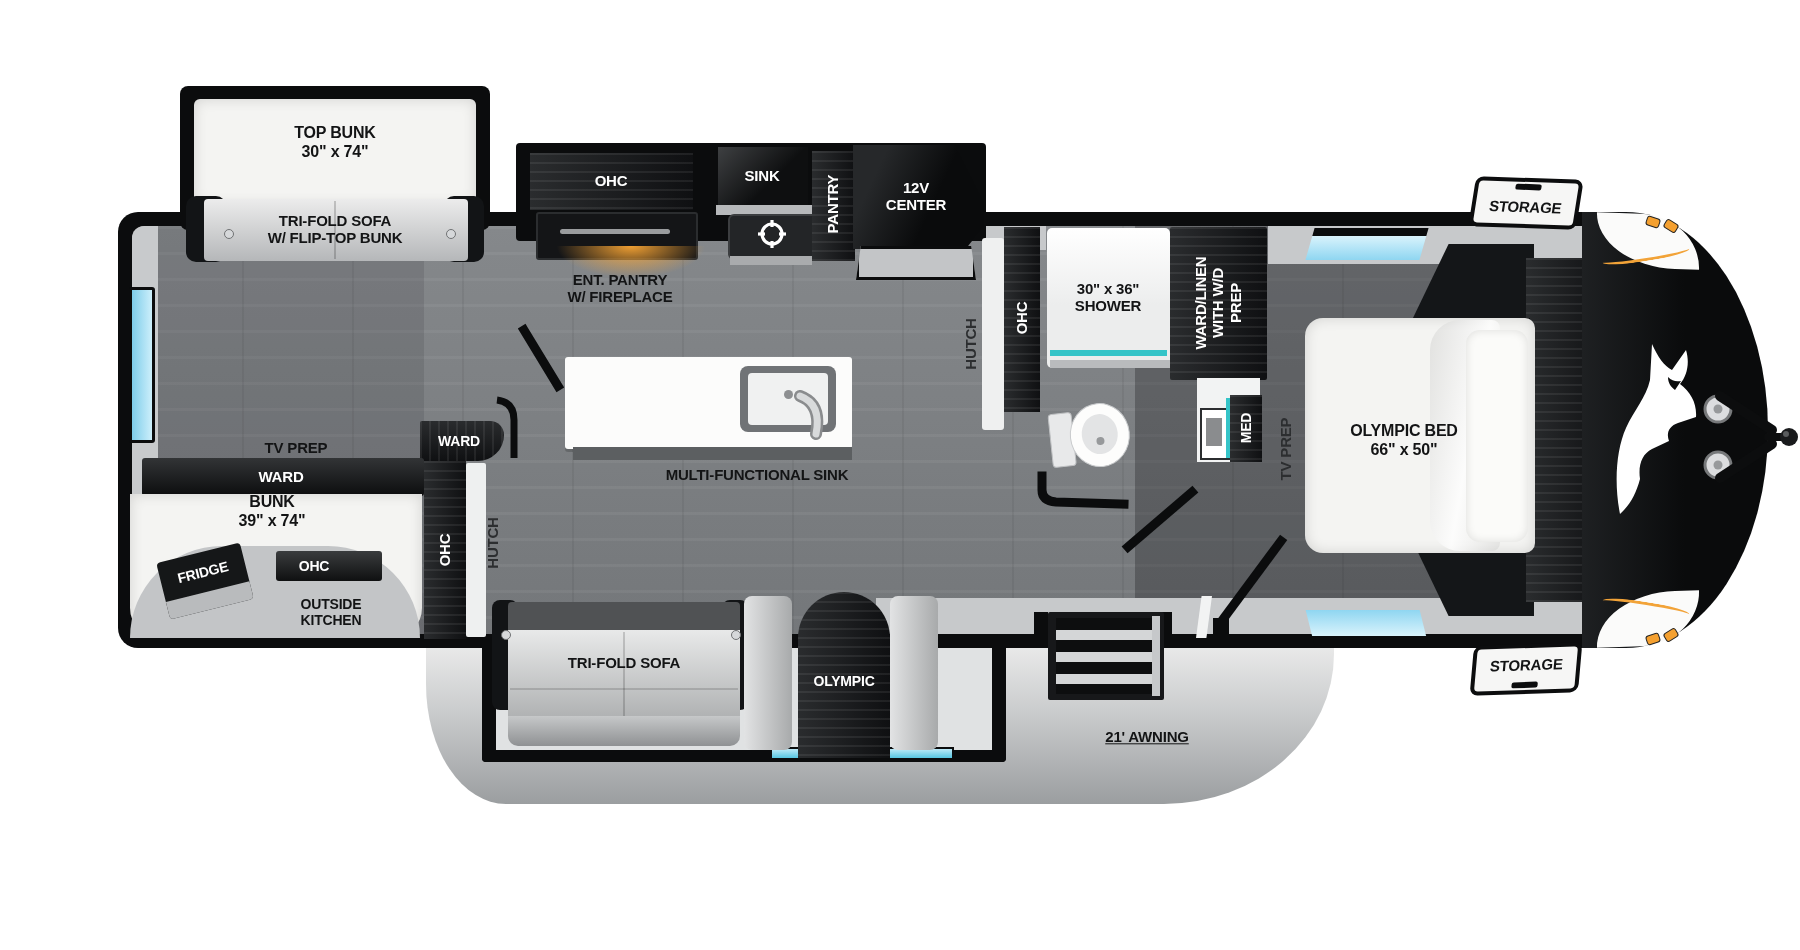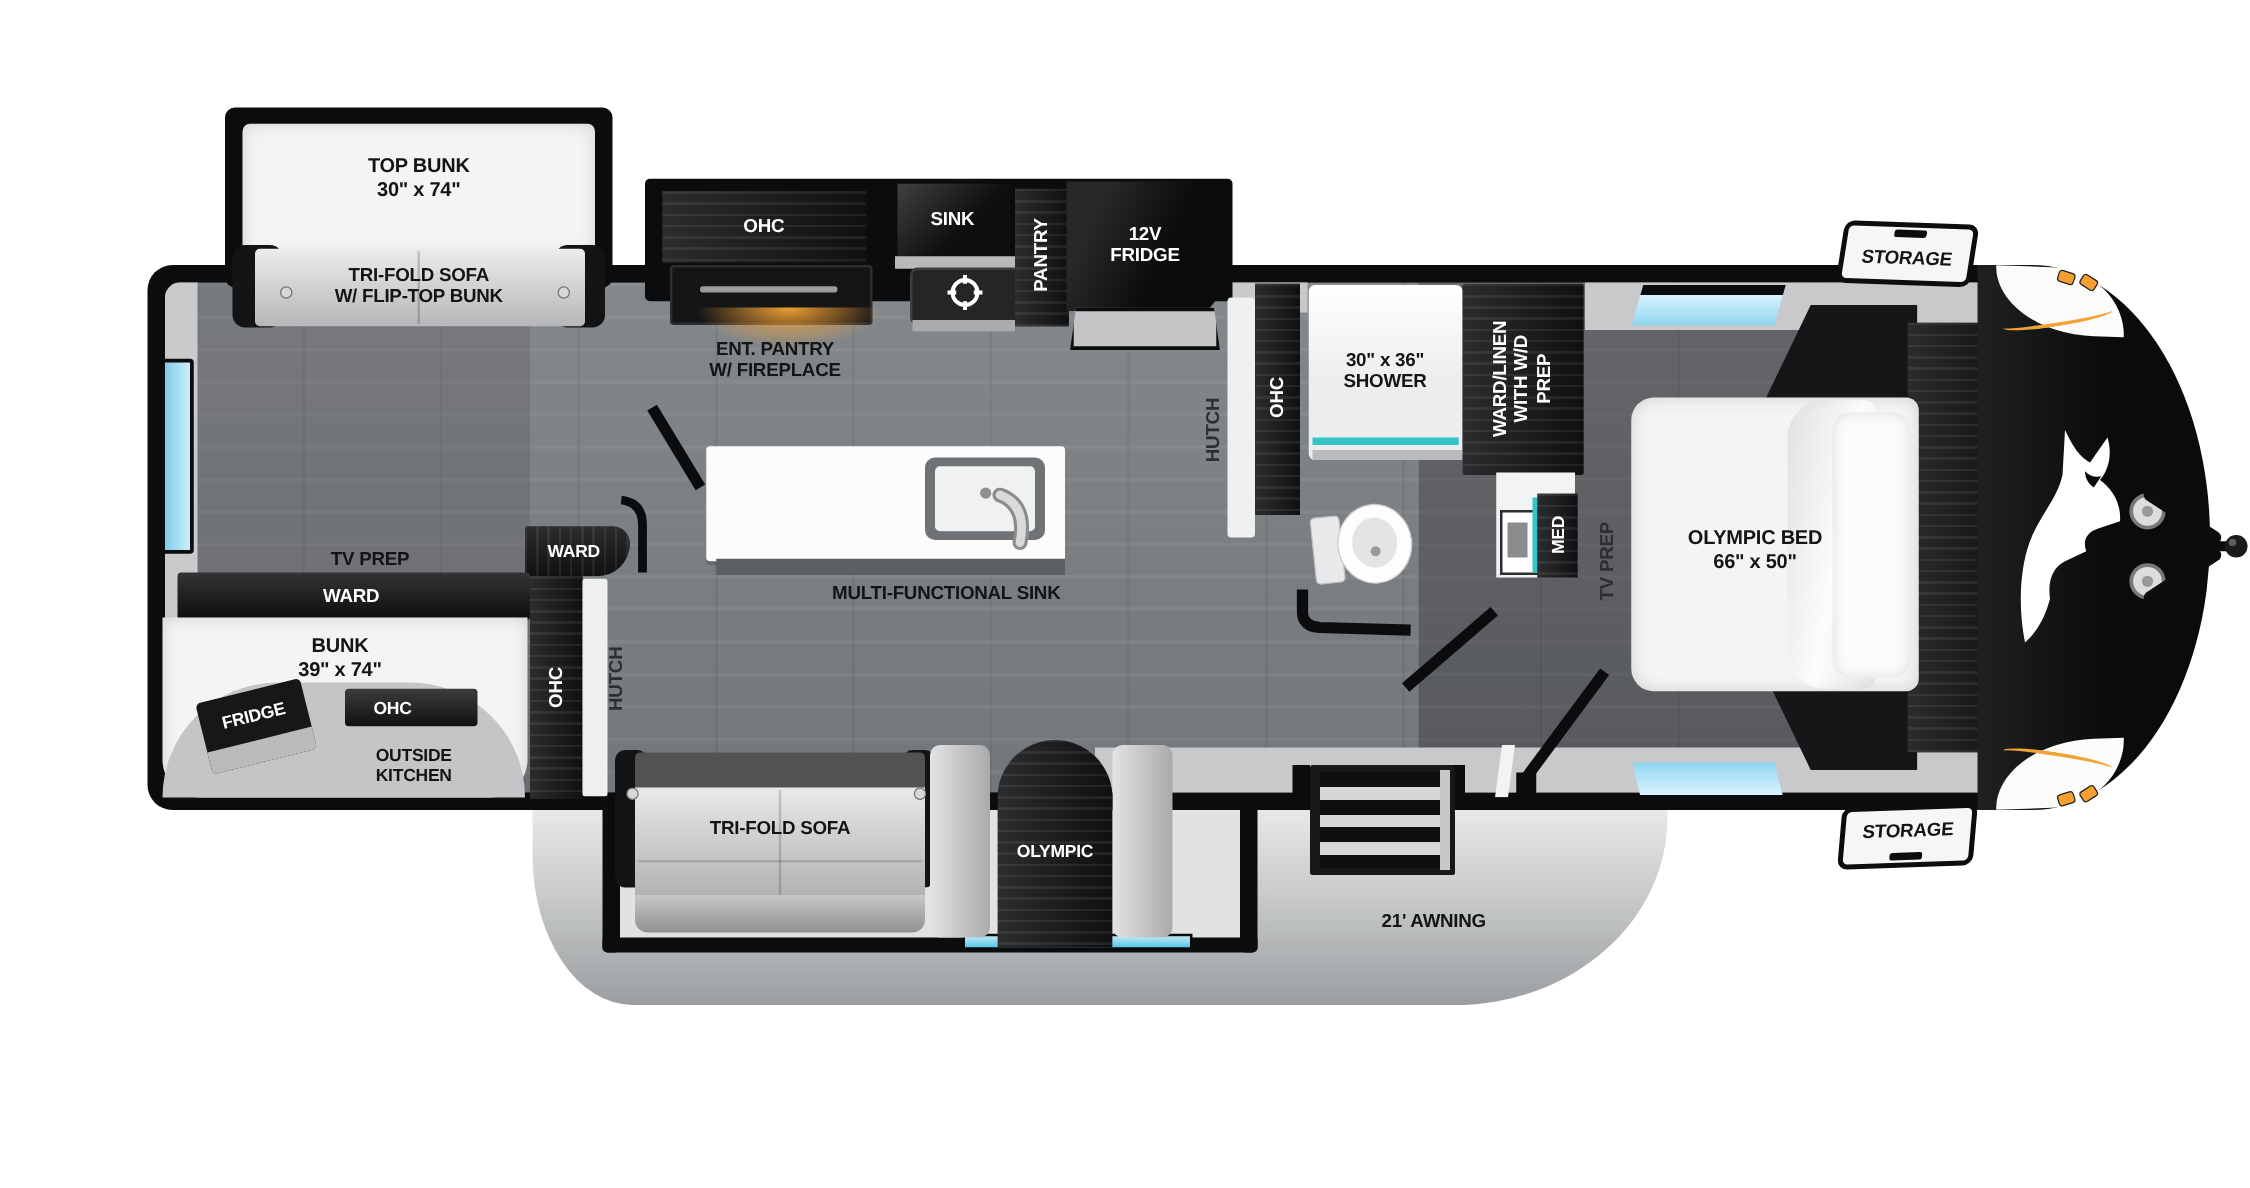--- a/index.html
+++ b/index.html
@@ -19,21 +19,21 @@
   .blkwall{background:#0b0c0d;}
 </style>
 </head>
 <body>
 
 <div id="plan">
 
   <div class="abs" style="left:426px;top:640px;width:908px;height:164px;
               background:linear-gradient(180deg,#ececec,#c9cbcc 45%,#9b9ea0);
               border-radius:4px 4px 170px 80px / 4px 4px 150px 120px;"></div>
-  <div class="lbl" style="left:1147px;top:737px;">21' AWNING</div>
+  <div class="lbl" style="left:1147px;top:737px;text-decoration:underline;">21' AWNING</div>
 
   <div class="abs blkwall" style="left:482px;top:640px;width:14px;height:122px;border-radius:4px;"></div>
   <div class="abs blkwall" style="left:992px;top:640px;width:14px;height:122px;border-radius:4px;"></div>
   <div class="abs blkwall" style="left:482px;top:748px;width:524px;height:14px;border-radius:4px;"></div>
   <div class="abs" style="left:496px;top:636px;width:496px;height:114px;background:#e0e2e3;"></div>
   <div class="abs" style="left:770px;top:747px;width:180px;height:9px;background:linear-gradient(180deg,#bdeaf8,#57c6e2);border:2px solid #0b0c0d;"></div>
 
   <div class="abs blkwall" style="left:118px;top:212px;width:1502px;height:436px;border-radius:20px 0 0 20px;"></div>
   <div class="abs" style="left:132px;top:226px;width:1474px;height:408px;border-radius:12px 0 0 12px;
               background-color:#7e8184;
@@ -93,21 +93,21 @@
     <rect x="23" y="14.4" width="7" height="3.2" fill="#ffffff"></rect>
   </svg>
   <div class="abs" style="left:730px;top:256px;width:82px;height:9px;background:#a9abad;"></div>
 
   <div class="abs woodv" style="left:812px;top:151px;width:43px;height:110px;"></div>
   <div class="lbl white vert" style="left:833px;top:204px;">PANTRY</div>
 
   <div class="abs" style="left:853px;top:145px;width:131px;height:104px;background:linear-gradient(115deg,#26282a 20%,#0a0b0c 60%);
               clip-path:polygon(0 0,78% 0,100% 55%,100% 78%,86% 100%,0 100%);"></div>
   <div class="lbl white" style="left:916px;top:196px;">12V
-FRIDGE</div>
+CENTER</div>
   <div class="abs" style="left:856px;top:246px;width:114px;height:28px;background:#c3c5c7;border:3px solid #0b0c0d;clip-path:polygon(4% 0,96% 0,100% 100%,0 100%);"></div>
 
   <div class="abs" style="left:565px;top:357px;width:287px;height:92px;background:#fcfcfb;border-radius:3px;box-shadow:0 3px 0 rgba(0,0,0,.18);"></div>
   <div class="abs" style="left:573px;top:447px;width:279px;height:13px;background:#5c5f61;"></div>
   <div class="abs" style="left:740px;top:366px;width:96px;height:66px;background:#707376;border-radius:8px;"></div>
   <div class="abs" style="left:748px;top:373px;width:80px;height:52px;background:#f0f1f1;border-radius:4px;"></div>
   <div class="abs" style="left:784px;top:390px;width:9px;height:9px;background:#8d8f91;border-radius:50%;"></div>
   <svg class="abs" style="left:792px;top:390px;" width="40" height="52" viewBox="0 0 40 52">
     <path d="M8 6 Q30 14 24 44" fill="none" stroke="#8a8c8e" stroke-width="12" stroke-linecap="round"></path>
     <path d="M8 6 Q30 14 24 44" fill="none" stroke="#d8dadb" stroke-width="7" stroke-linecap="round"></path>
@@ -118,21 +118,21 @@
   <div class="lbl white" style="left:459px;top:441px;font-size:14px;">WARD</div>
   <div class="abs woodv" style="left:424px;top:461px;width:42px;height:178px;"></div>
   <div class="lbl white vert" style="left:445px;top:550px;">OHC</div>
   <div class="abs" style="left:466px;top:463px;width:20px;height:174px;background:#eef0f0;border-radius:2px;"></div>
   <div class="lbl dim vert" style="left:493px;top:543px;">HUTCH</div>
 
   <div class="lbl" style="left:296px;top:448px;">TV PREP</div>
   <div class="abs" style="left:142px;top:458px;width:282px;height:38px;background:linear-gradient(180deg,#323436,#0c0d0e);border-radius:3px;"></div>
   <div class="lbl white" style="left:281px;top:477px;">WARD</div>
   <div class="abs mattress" style="left:130px;top:494px;width:292px;height:144px;border-radius:0 0 30px 30px;"></div>
-  <div class="lbl big" style="left:272px;top:527px;">BUNK
+  <div class="lbl big" style="left:272px;top:512px;">BUNK
 39" x 74"</div>
   <div class="abs" style="left:130px;top:546px;width:290px;height:92px;background:#c3c5c7;border-radius:145px 145px 0 0;"></div>
   <div class="abs" style="left:162px;top:552px;width:86px;height:58px;transform:rotate(-14deg);background:#151718;border-radius:4px;">
     <div class="abs" style="left:0;top:40px;width:86px;height:18px;background:#b9bbbd;border-radius:0 0 4px 4px;"></div>
     <div class="lbl white" style="left:43px;top:20px;font-size:14px;">FRIDGE</div>
   </div>
   <div class="abs" style="left:276px;top:551px;width:106px;height:30px;background:linear-gradient(180deg,#3a3c3e,#0f1011);border-radius:3px;"></div>
   <div class="lbl white" style="left:314px;top:566px;font-size:14px;">OHC</div>
   <div class="lbl" style="left:331px;top:612px;font-size:14px;">OUTSIDE
 KITCHEN</div>

